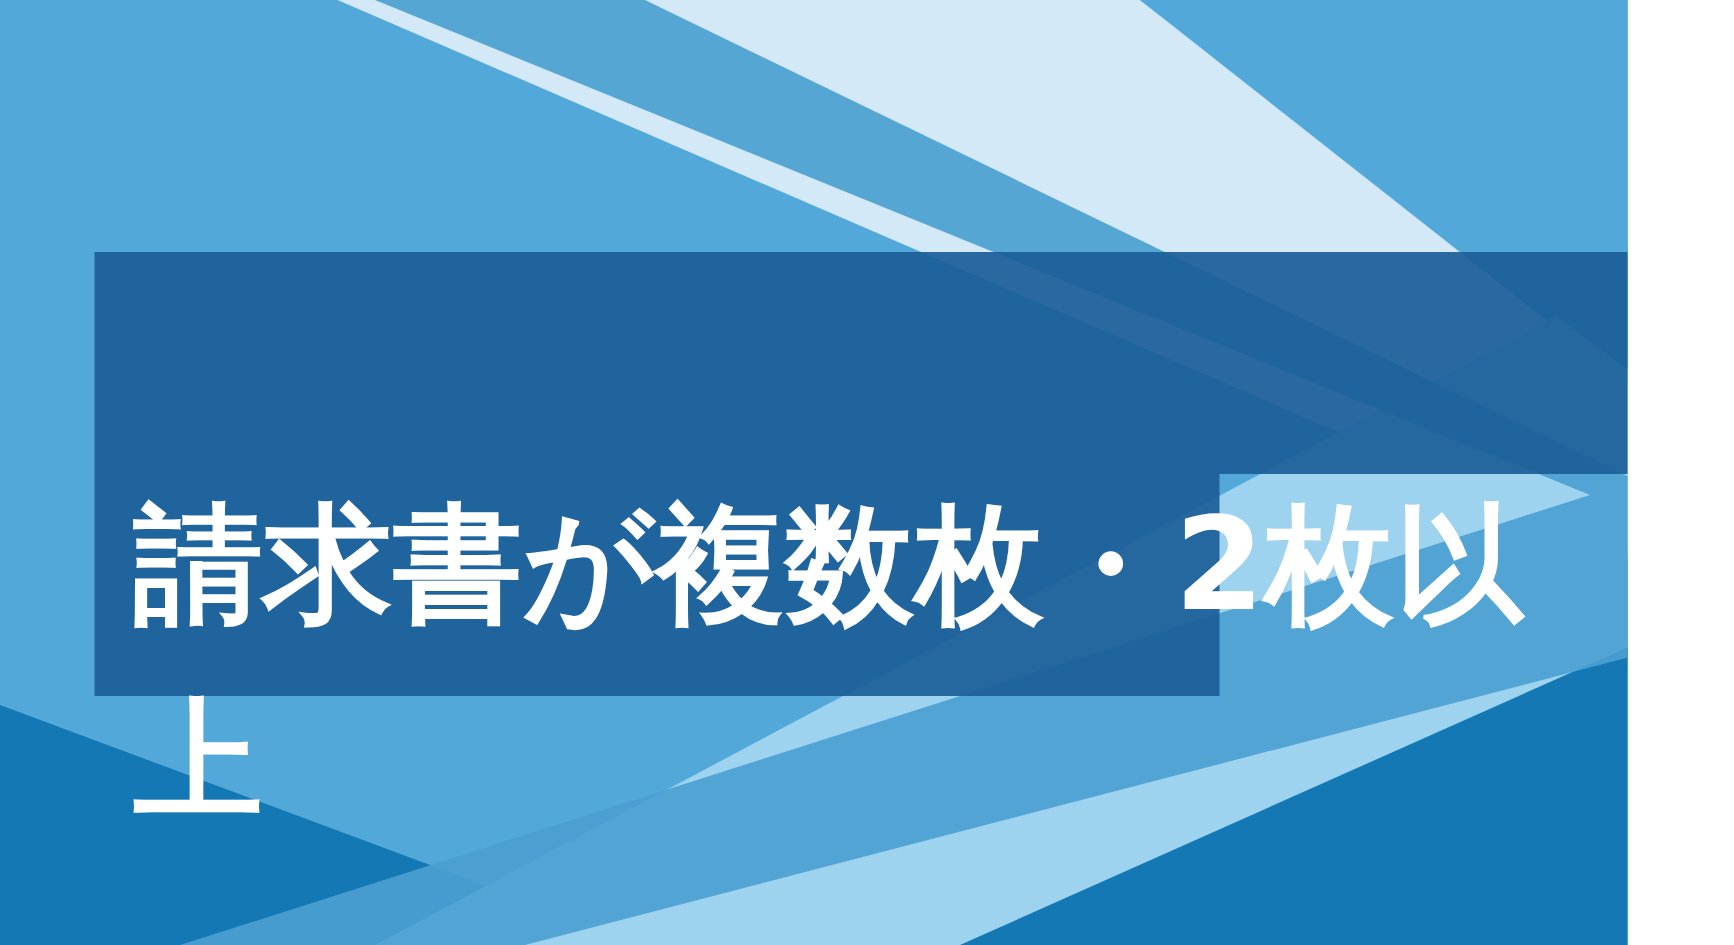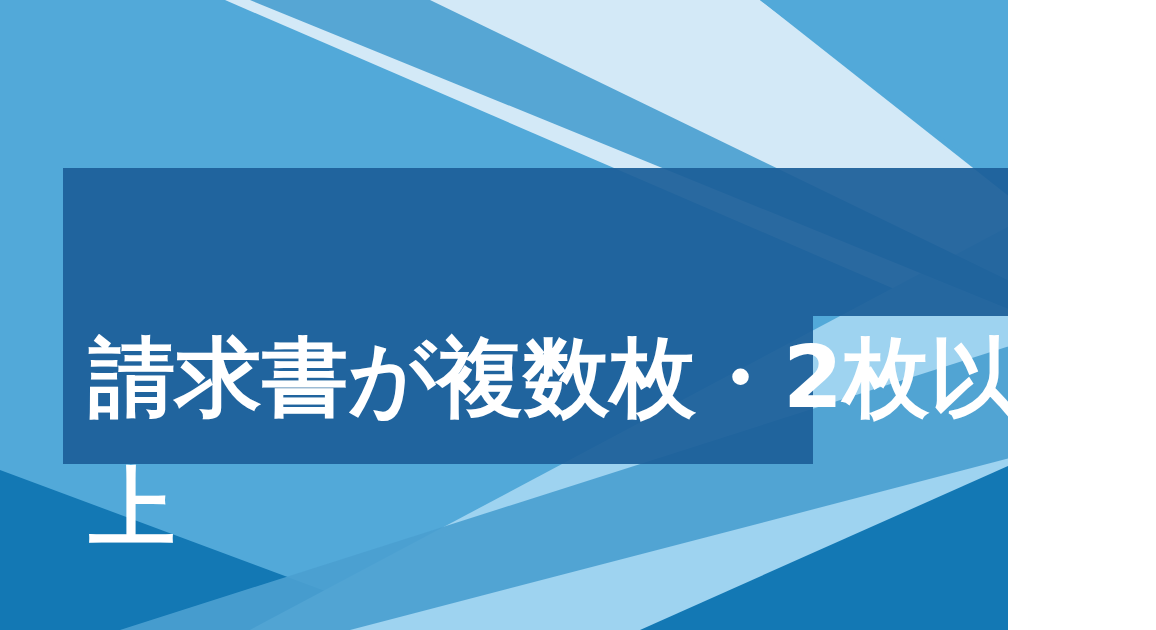--- a/index.html
+++ b/index.html
@@ -4,21 +4,21 @@
 <style>
   * { margin:0; padding:0; box-sizing:border-box; }
   html, body {
     width:1156px; height:630px;
     overflow:hidden;
     background:#ffffff;
     font-family:"Liberation Sans", "DejaVu Sans", sans-serif;
   }
   #canvas {
     position:relative;
-    width:1008px;
+    width:1085px;
     height:630px;
     overflow:hidden;
     background:#52a9d9;
   }
   #bg-svg {
     position:absolute;
     left:0; top:0;
     width:1156px;
     height:630px;
     display:block;

